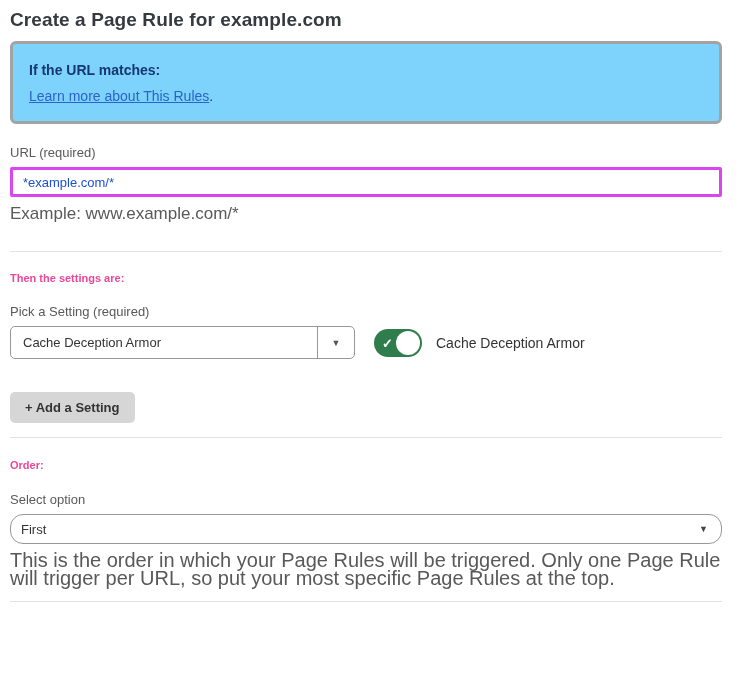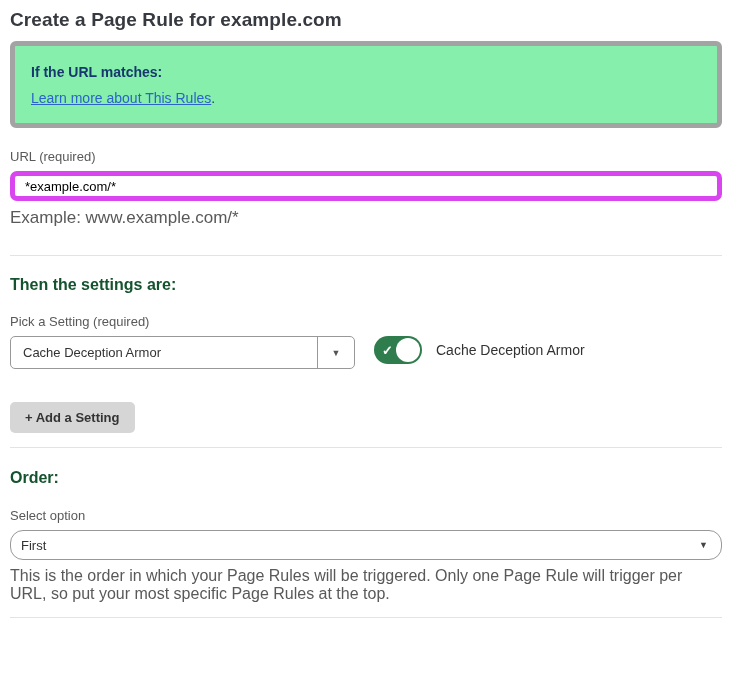--- a/index.html
+++ b/index.html
@@ -16,22 +16,22 @@
   }
   .page-title {
     font-size: 19px;
     font-weight: bold;
     color: #36393f;
     letter-spacing: .1px;
     margin-bottom: 10px;
   }
   
   .info-box {
-    background: #86efac;
-    border: 5px solid #a3a3a3;
+    background: #7dd3fc;
+    border: 3px solid #a3a3a3;
     border-radius: 6px;
     padding: 13px 28px 12px 16px;
     color: #17376e;
     font-size: 14px;
     line-height: 26px;
     margin-bottom: 21px;
   }
   .info-box .info-heading {
     font-weight: bold;
     font-size: 14px;
@@ -44,51 +44,51 @@
   .info-link-suffix { color: #17376e; }
 
   .field-label {
     font-size: 13px;
     color: #595959;
     margin-bottom: 7px;
   }
   .text-input {
     width: 100%;
     height: 30px;
-    border: 5px solid #d946ef;
-    border-radius: 7px;
+    border: 3px solid #d946ef;
+    border-radius: 2px;
     padding: 0 10px;
     font-size: 13px;
-    color: #000000;
+    color: #1d4ed8;
     font-family: "Liberation Sans", sans-serif;
     background: #fff;
     outline: none;
   }
   .helper-text {
     font-size: 17px;
     color: #595959;
     margin-top: 7px;
   }
   .divider {
     border: none;
     border-top: 1px solid #e3e3e3;
     margin: 0;
   }
   .divider-1 { margin-top: 27px; }
   .section-heading {
-    font-size: 16px;
-    font-weight: bold;
-    color: #14532d;
+    font-size: 11px;
+    font-weight: bold;
+    color: #ec4899;
     margin-top: 20px;
     margin-bottom: 20px;
   }
   
   .setting-row {
     display: flex;
-    align-items: flex-start;
+    align-items: center;
   }
   .setting-picker {
     width: 345px;
     height: 33px;
     border: 1px solid #989898;
     border-radius: 5px;
     background: #fff;
     display: flex;
     align-items: stretch;
     cursor: pointer;
@@ -174,21 +174,21 @@
     background: #fff;
     display: flex;
     align-items: center;
     justify-content: space-between;
     padding: 0 13px 0 10px;
     cursor: pointer;
   }
   .order-select-value { font-size: 13px; color: #333; }
   .order-select-arrow { font-size: 9px; color: #444; }
   .order-helper {
-    font-size: 16px;
+    font-size: 20px;
     color: #595959;
     line-height: 18px;
     margin-top: 7px;
   }
   .divider-3 { margin-top: 14px; }
 </style>
 </head>
 <body>
 
 <div class="container">

